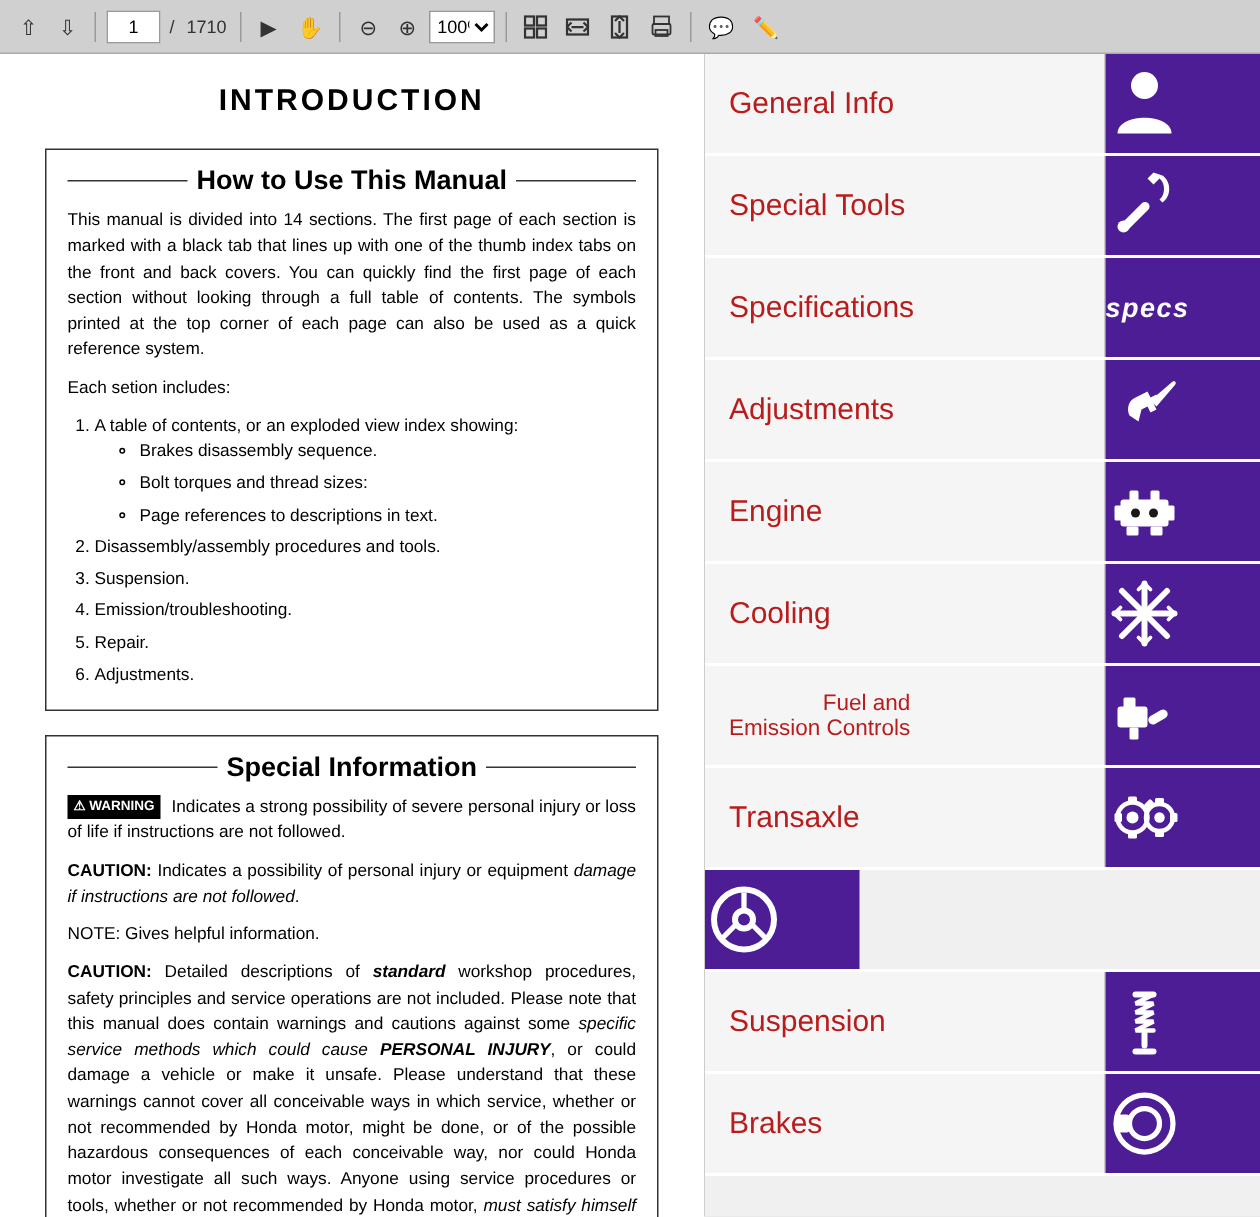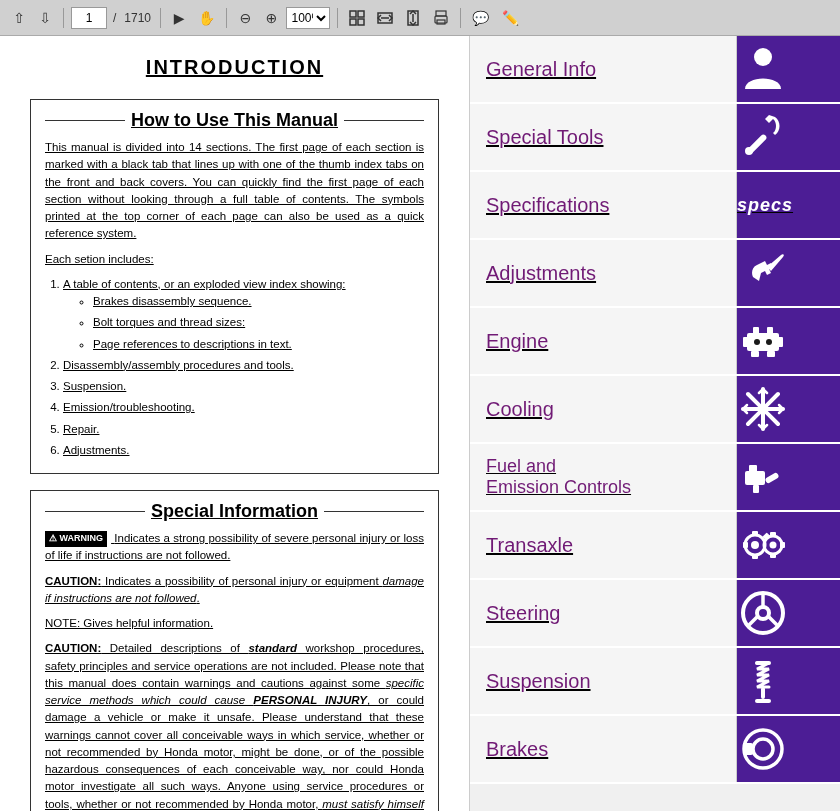--- a/index.html
+++ b/index.html
@@ -62,21 +62,20 @@
       border: 1px solid #999;
       background: white;
       width: 44px;
     }
 
     
     .content-area {
       display: flex;
       flex: 1;
       overflow: hidden;
-      text-decoration: underline;
     }
 
     
     .left-panel {
       flex: 1;
       background: white;
       overflow-y: auto;
       padding: 20px 30px 20px 30px;
       border-right: 1px solid #ccc;
     }
@@ -165,21 +164,21 @@
     }
 
     .nav-label {
       flex: 1;
       display: flex;
       align-items: center;
       padding: 8px 16px;
       font-size: 20px;
       font-family: Arial, sans-serif;
       background: #f5f5f5;
-      color: #701a75;
+      color: #b91c1c;
       border-right: 1px solid #ccc;
     }
 
     .nav-icon-box {
       width: 103px;
       background: #4c1d95;
       display: flex;
       align-items: center;
       justify-content: flex-start;
       flex-shrink: 0;
@@ -385,21 +384,21 @@
 
           <polyline points="22,10 26,6 30,10" stroke="white" stroke-width="2.5" fill="none" stroke-linecap="round"></polyline>
           <polyline points="22,42 26,46 30,42" stroke="white" stroke-width="2.5" fill="none" stroke-linecap="round"></polyline>
           <polyline points="10,22 6,26 10,30" stroke="white" stroke-width="2.5" fill="none" stroke-linecap="round"></polyline>
           <polyline points="42,22 46,26 42,30" stroke="white" stroke-width="2.5" fill="none" stroke-linecap="round"></polyline>
         </svg>
       </div>
     </div>
 
     <div class="nav-item">
-      <div class="nav-label" style="font-size:18px;">Fuel and<br>Emission Controls</div>
+      <div class="nav-label" style="font-size:15px;text-align:right;">Fuel and<br>Emission Controls</div>
       <div class="nav-icon-box">
         <svg viewBox="0 0 52 52" fill="white">
 
           <rect x="8" y="20" width="20" height="14" rx="2" fill="white"></rect>
           <rect x="28" y="24" width="14" height="6" rx="3" fill="white" transform="rotate(-30 35 27)"></rect>
           <rect x="12" y="14" width="8" height="8" rx="1" fill="white"></rect>
           <rect x="16" y="34" width="6" height="8" rx="1" fill="white"></rect>
         </svg>
       </div>
     </div>
@@ -420,21 +419,20 @@
           <circle cx="36" cy="26" r="9" fill="none" stroke="white" stroke-width="3"></circle>
           <circle cx="36" cy="26" r="3.5" fill="white"></circle>
           <rect x="33" y="13" width="6" height="4" rx="1" fill="white"></rect>
           <rect x="33" y="35" width="6" height="4" rx="1" fill="white"></rect>
           <rect x="43" y="23" width="5" height="6" rx="1" fill="white"></rect>
         </svg>
       </div>
     </div>
 
     <div class="nav-item">
-      <div class="nav-label">Steering</div>
       <div class="nav-icon-box">
         <svg viewBox="0 0 52 52" fill="white">
 
           <circle cx="26" cy="26" r="20" fill="none" stroke="white" stroke-width="4"></circle>
           <circle cx="26" cy="26" r="6" fill="none" stroke="white" stroke-width="4"></circle>
 
           <line x1="26" y1="20" x2="26" y2="8" stroke="white" stroke-width="3.5"></line>
           <line x1="20" y1="30" x2="10" y2="40" stroke="white" stroke-width="3.5"></line>
           <line x1="32" y1="30" x2="42" y2="40" stroke="white" stroke-width="3.5"></line>
         </svg>

